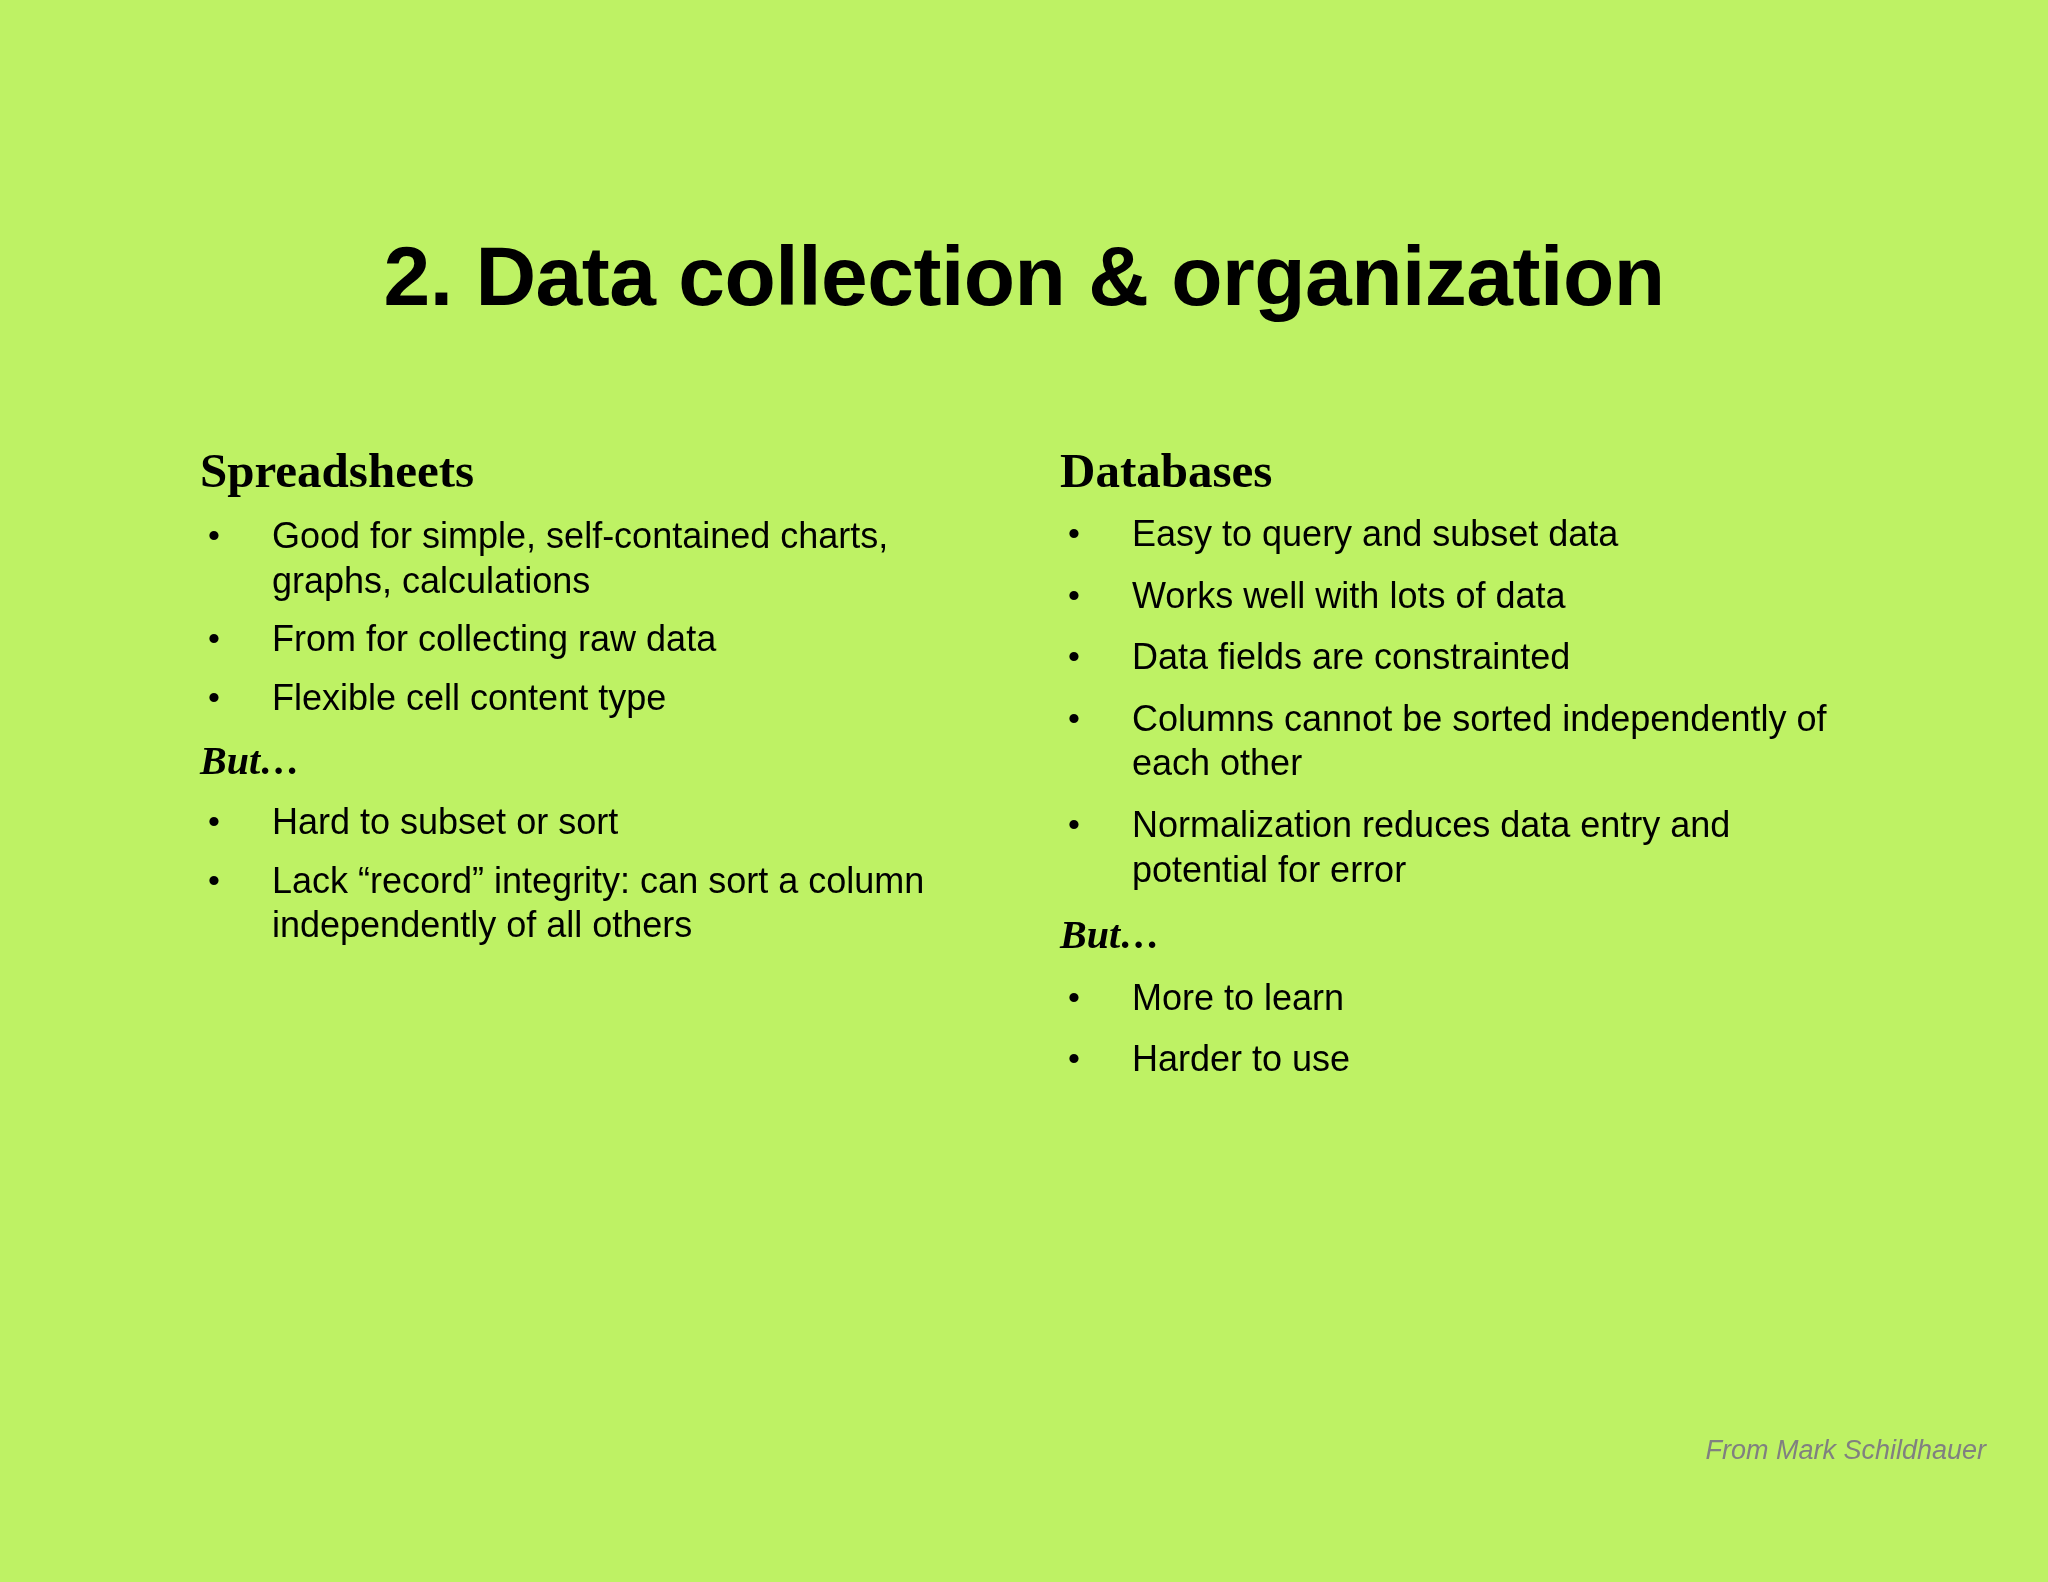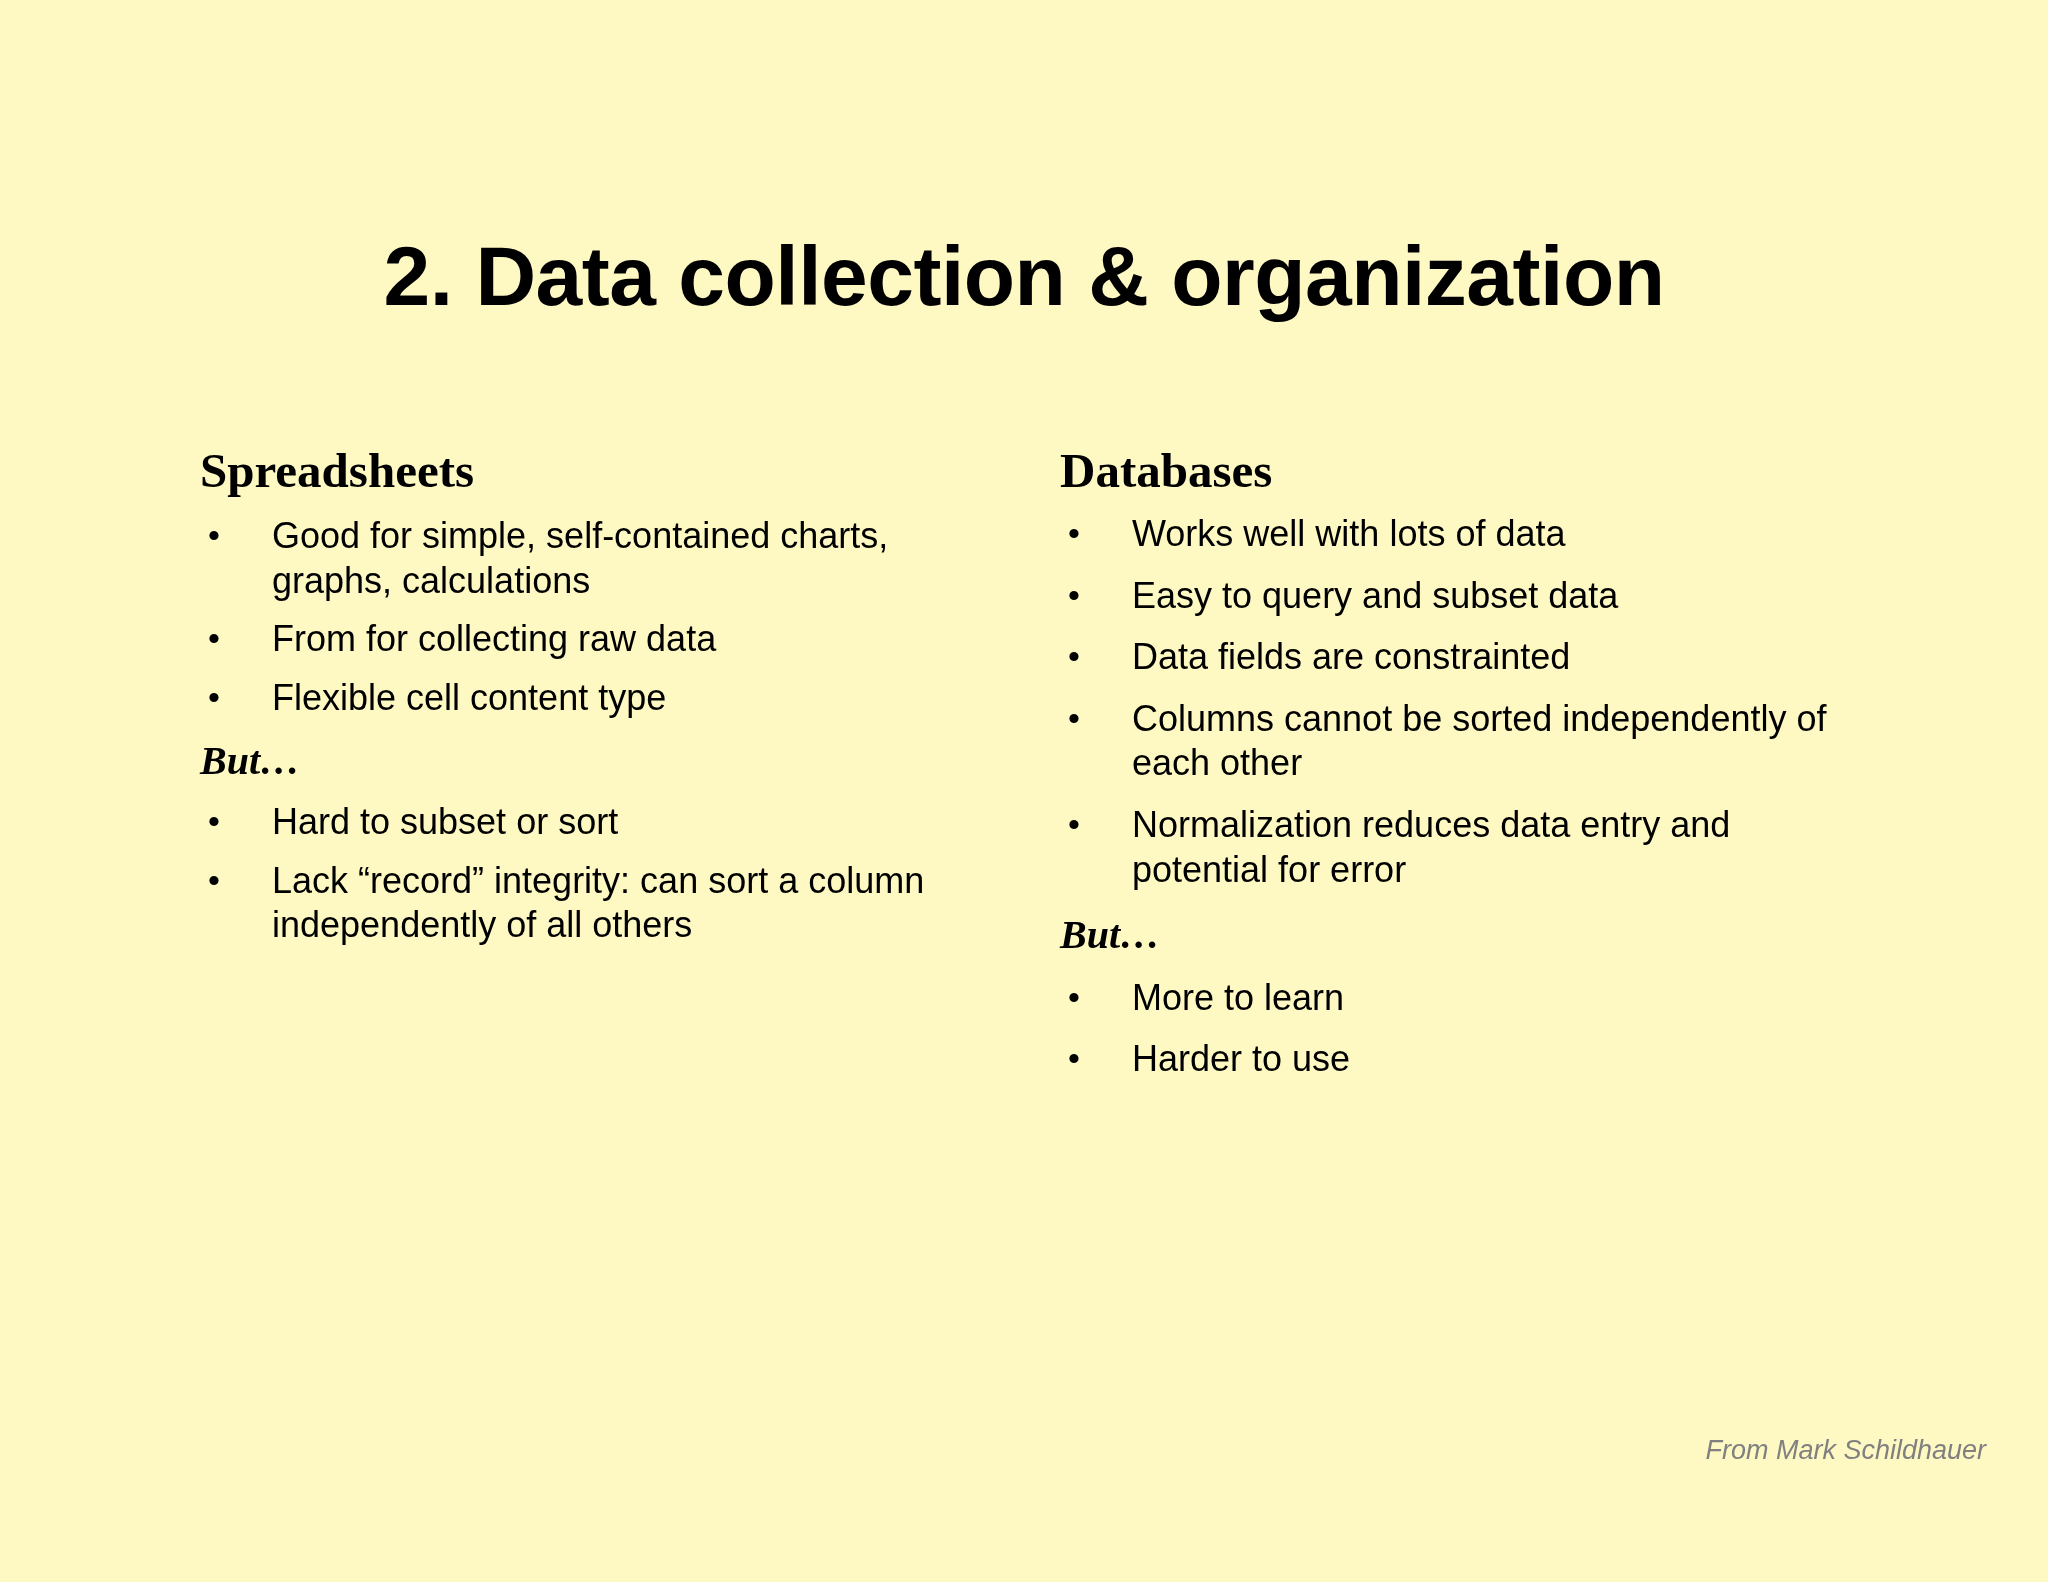--- a/index.html
+++ b/index.html
@@ -8,21 +8,21 @@
     background: #ffffff;
   }
   body {
     font-family: "Liberation Sans", sans-serif;
     color: #000000;
   }
   .slide {
     position: relative;
     width: 2048px;
     height: 1582px;
-    background: #fef9c3;
+    background: #bef264;
     overflow: hidden;
   }
 
   
   .slide-title {
     position: absolute;
     left: 0;
     top: 176px;
     width: 2048px;
     text-align: center;
@@ -130,22 +130,22 @@
       <li>Lack “record” integrity: can sort a column independently of all others</li>
     </ul>
 
   </div>
 
   <div class="column column-right">
 
     <div class="col-heading">Databases</div>
 
     <ul class="bullets">
+      <li>Easy to query and subset data</li>
       <li>Works well with lots of data</li>
-      <li>Easy to query and subset data</li>
       <li>Data fields are constrainted</li>
       <li>Columns cannot be sorted independently of each other</li>
       <li>Normalization reduces data entry and potential for error</li>
     </ul>
 
     <div class="but-label">But…</div>
 
     <ul class="bullets">
       <li>More to learn</li>
       <li>Harder to use</li>

